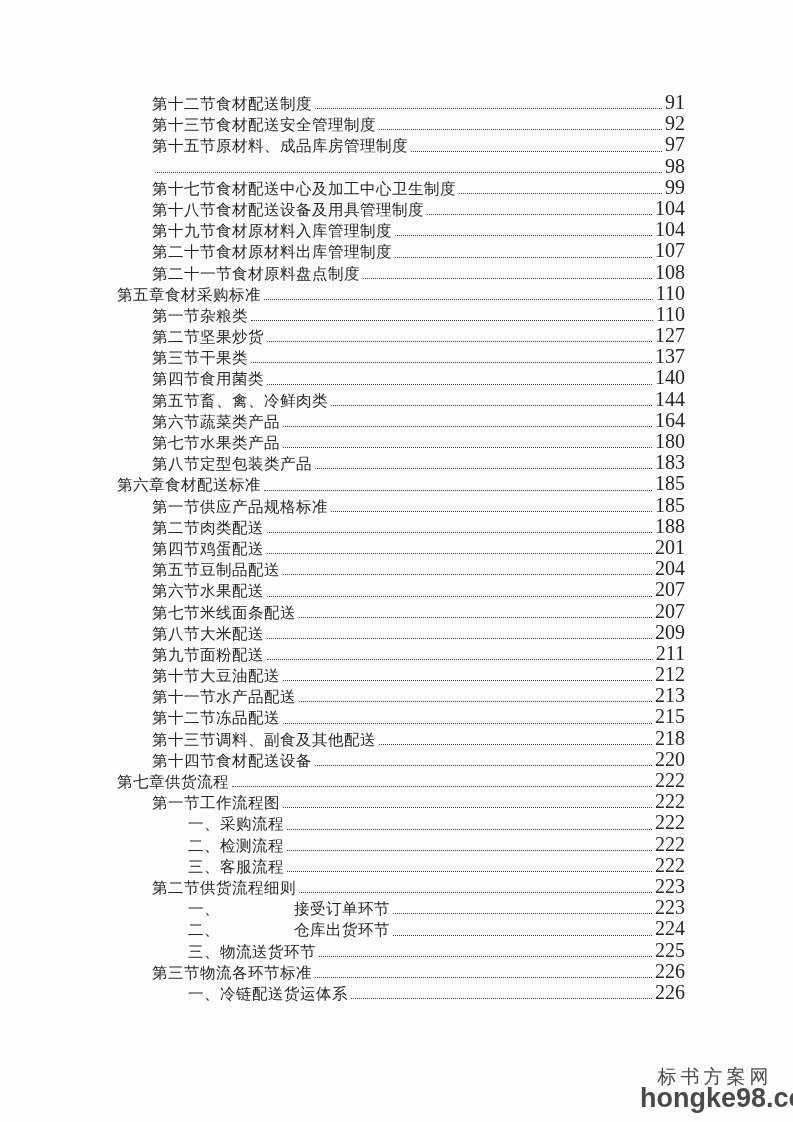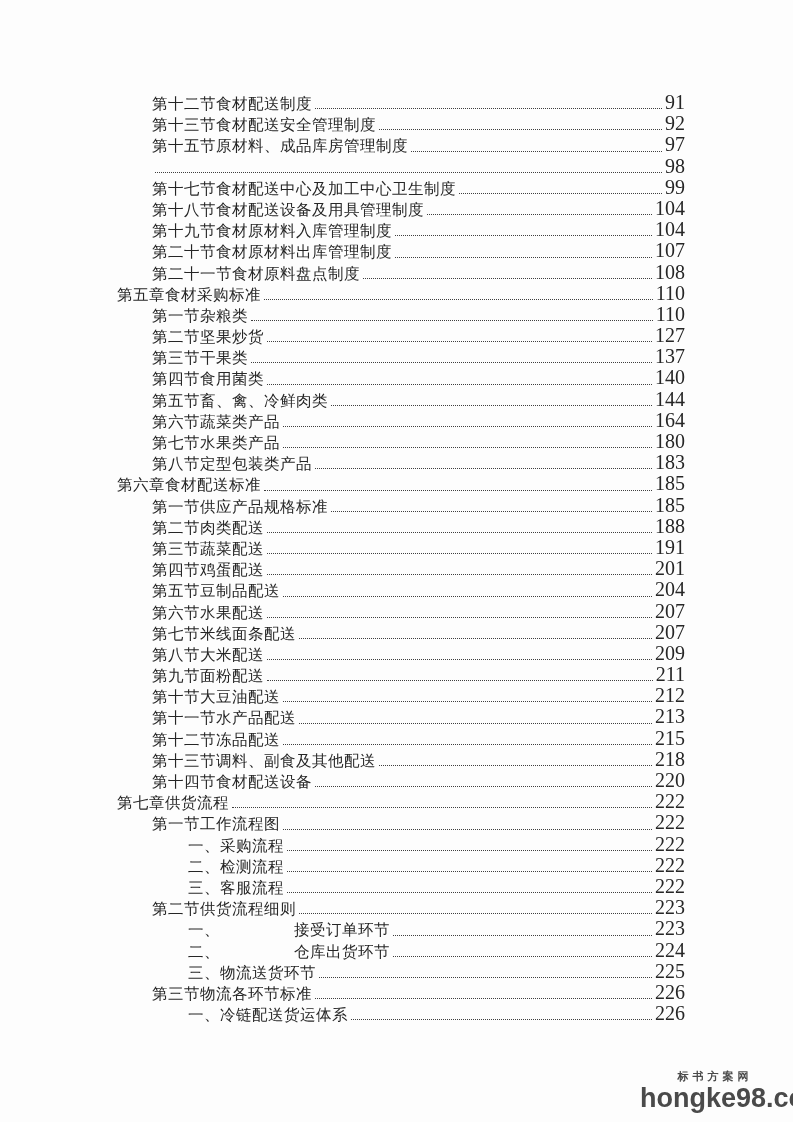--- a/index.html
+++ b/index.html
@@ -61,22 +61,22 @@
 
   .watermark {
     position: absolute;
     right: 3px;
     bottom: 12px;
     width: 150px;
     text-align: center;
     font-family: "Liberation Sans", "DejaVu Sans", sans-serif;
   }
   .wm-line1 {
-    font-size: 11px;
-    font-weight: bold;
+    font-size: 19px;
+    font-weight: normal;
     letter-spacing: 4px;
     line-height: 19px;
   }
   .wm-line2 {
     font-size: 27px;
     font-weight: bold;
     letter-spacing: 0px;
     line-height: 24px;
   }
 </style>
@@ -184,25 +184,20 @@
         <span class="label">第一节供应产品规格标准</span>
         <span class="leader"></span>
         <span class="pagenum">185</span>
       </div>
       <div class="entry section">
         <span class="label">第二节肉类配送</span>
         <span class="leader"></span>
         <span class="pagenum">188</span>
       </div>
       <div class="entry section">
-        <span class="label">第三节蔬菜配送</span>
-        <span class="leader"></span>
-        <span class="pagenum">191</span>
-      </div>
-      <div class="entry section">
         <span class="label">第四节鸡蛋配送</span>
         <span class="leader"></span>
         <span class="pagenum">201</span>
       </div>
       <div class="entry section">
         <span class="label">第五节豆制品配送</span>
         <span class="leader"></span>
         <span class="pagenum">204</span>
       </div>
       <div class="entry section">

